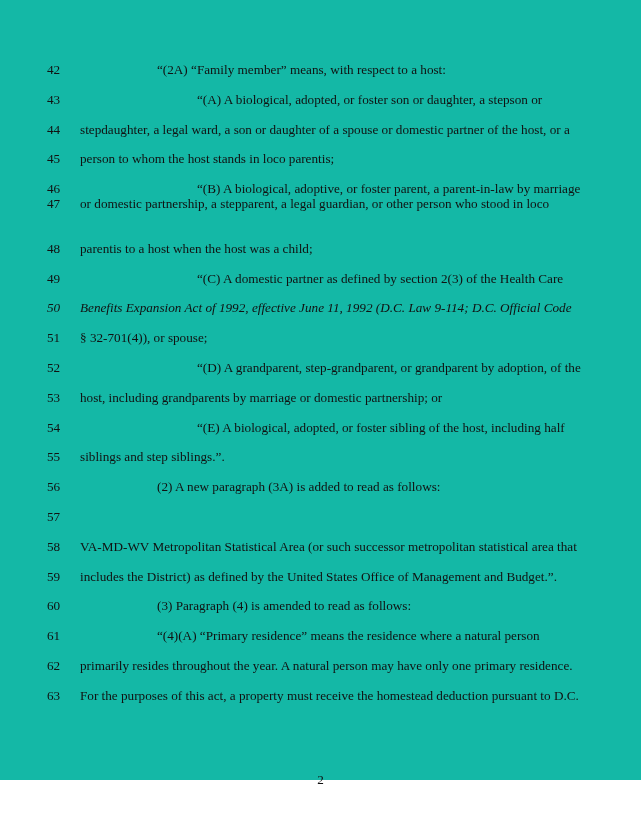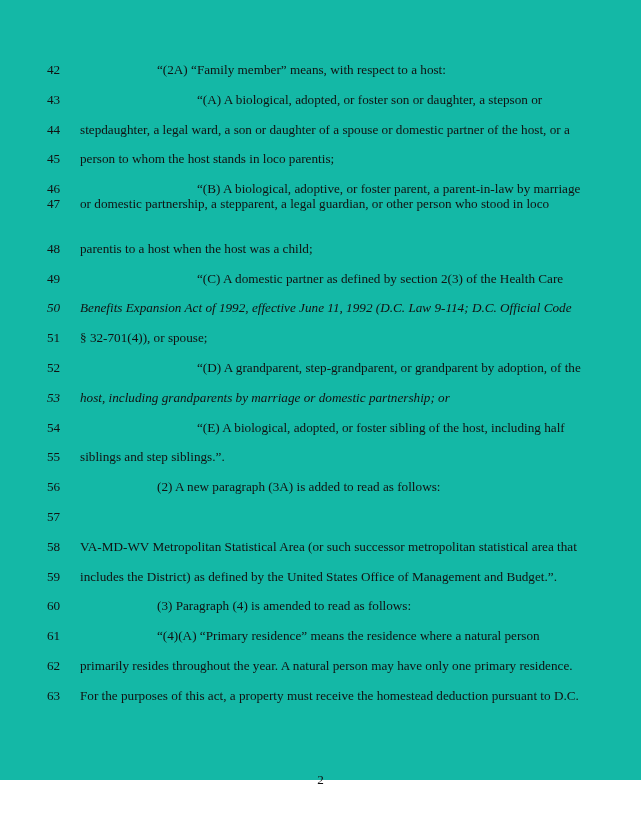--- a/index.html
+++ b/index.html
@@ -96,21 +96,21 @@
         <span class="txt">Benefits Expansion Act of 1992, effective June 11, 1992 (D.C. Law 9-114; D.C. Official Code</span>
       </div>
       <div class="line" style="top: 328.2px;">
         <span class="ln">51</span>
         <span class="txt">§ 32-701(4)), or spouse;</span>
       </div>
       <div class="line" style="top: 358px;">
         <span class="ln">52</span>
         <span class="txt indent2">“(D) A grandparent, step-grandparent, or grandparent by adoption, of the</span>
       </div>
-      <div class="line" style="top: 387.8px; font-style: italic;">
+      <div class="line" style="top: 387.8px;">
         <span class="ln">53</span>
         <span class="txt">host, including grandparents by marriage or domestic partnership; or</span>
       </div>
       <div class="line" style="top: 417.6px; text-decoration: underline;">
         <span class="ln">54</span>
         <span class="txt indent2">“(E) A biological, adopted, or foster sibling of the host, including half</span>
       </div>
       <div class="line" style="top: 447.4px;">
         <span class="ln">55</span>
         <span class="txt">siblings and step siblings.”.</span>

